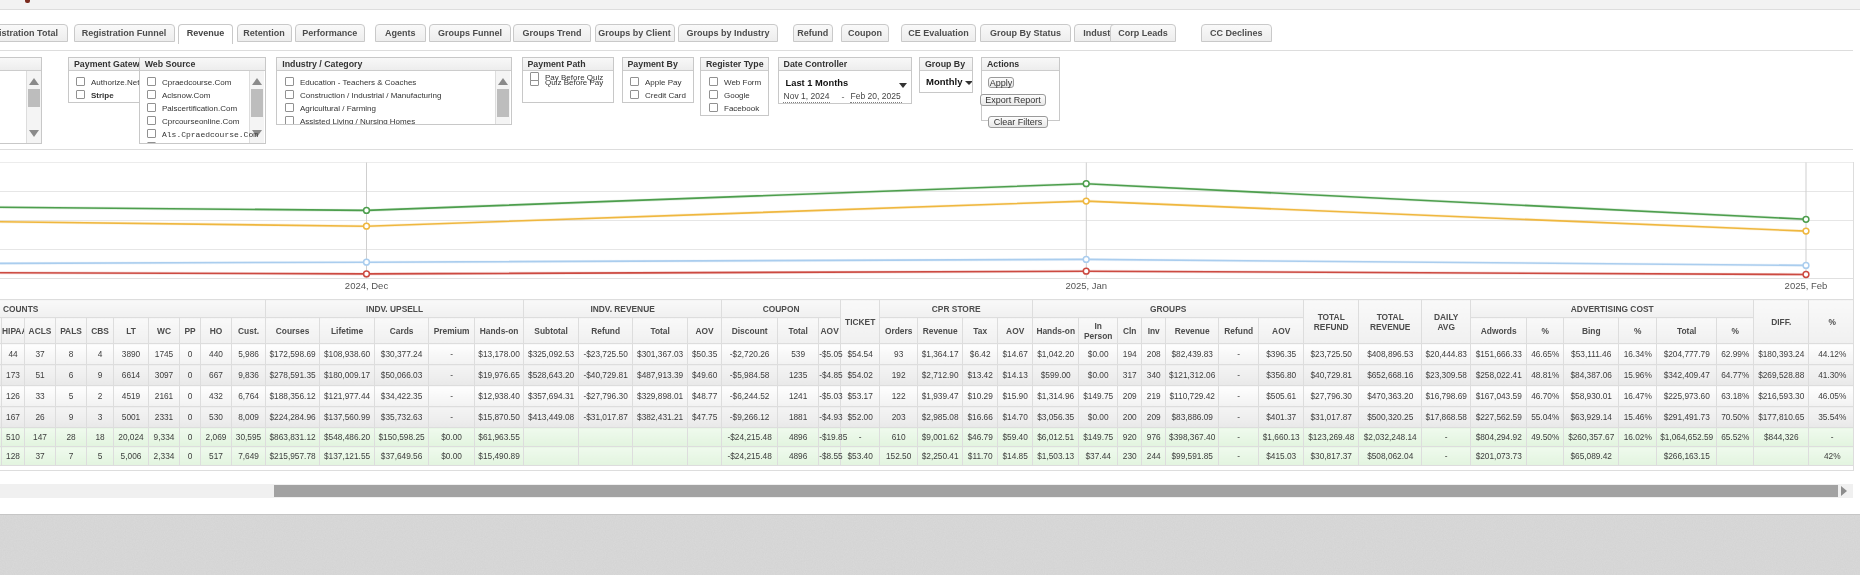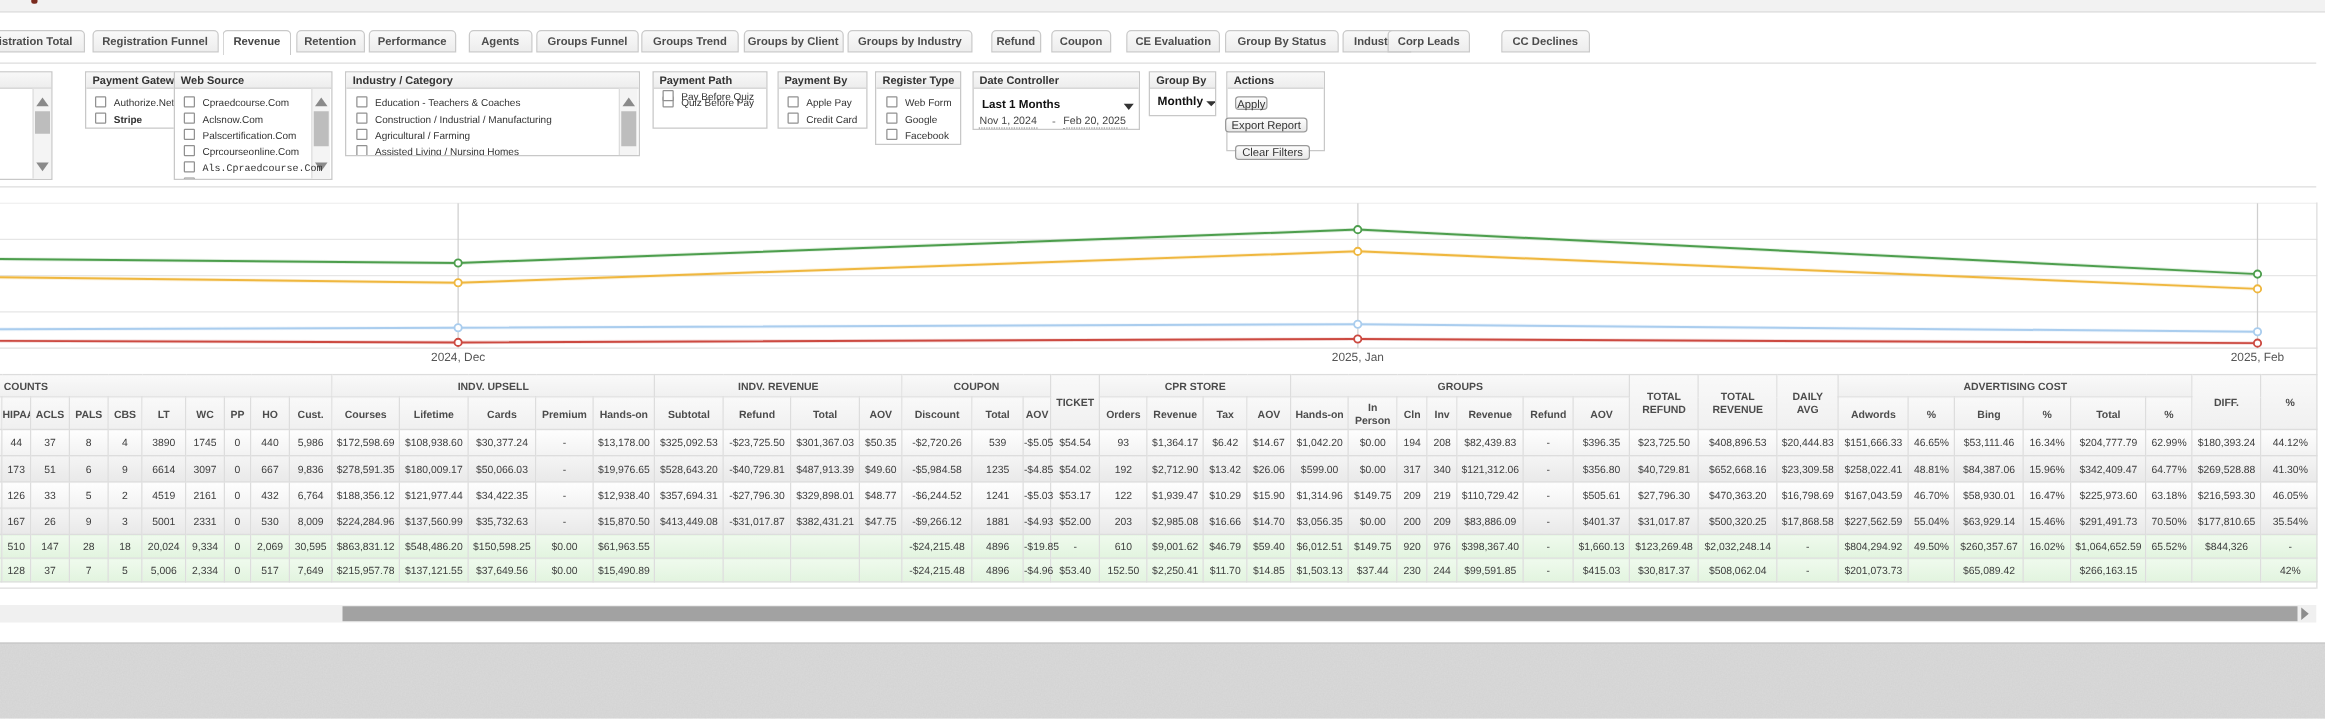--- a/index.html
+++ b/index.html
@@ -367,21 +367,21 @@
 <td>-$40,729.81</td>
 <td>$487,913.39</td>
 <td>$49.60</td>
 <td>-$5,984.58</td>
 <td>1235</td>
 <td>-$4.85</td>
 <td>$54.02</td>
 <td>192</td>
 <td>$2,712.90</td>
 <td>$13.42</td>
-<td>$26.06</td>
+<td>$14.13</td>
 <td>$599.00</td>
 <td>$0.00</td>
 <td>317</td>
 <td>340</td>
 <td>$121,312.06</td>
 <td>-</td>
 <td>$356.80</td>
 <td>$40,729.81</td>
 <td>$652,668.16</td>
 <td>$23,309.58</td>
@@ -550,21 +550,21 @@
 <td>$137,121.55</td>
 <td>$37,649.56</td>
 <td>$0.00</td>
 <td>$15,490.89</td>
 <td></td>
 <td></td>
 <td></td>
 <td></td>
 <td>-$24,215.48</td>
 <td>4896</td>
-<td>-$4.96</td>
+<td>-$8.55</td>
 <td>$53.40</td>
 <td>152.50</td>
 <td>$2,250.41</td>
 <td>$11.70</td>
 <td>$14.85</td>
 <td>$1,503.13</td>
 <td>$37.44</td>
 <td>230</td>
 <td>244</td>
 <td>$99,591.85</td>

